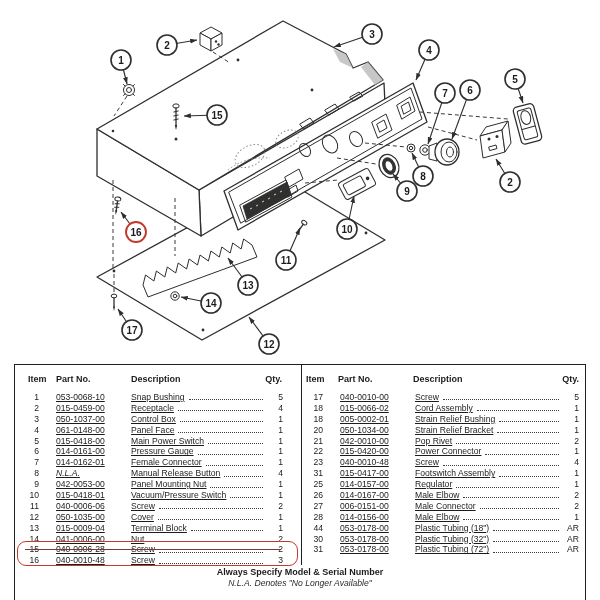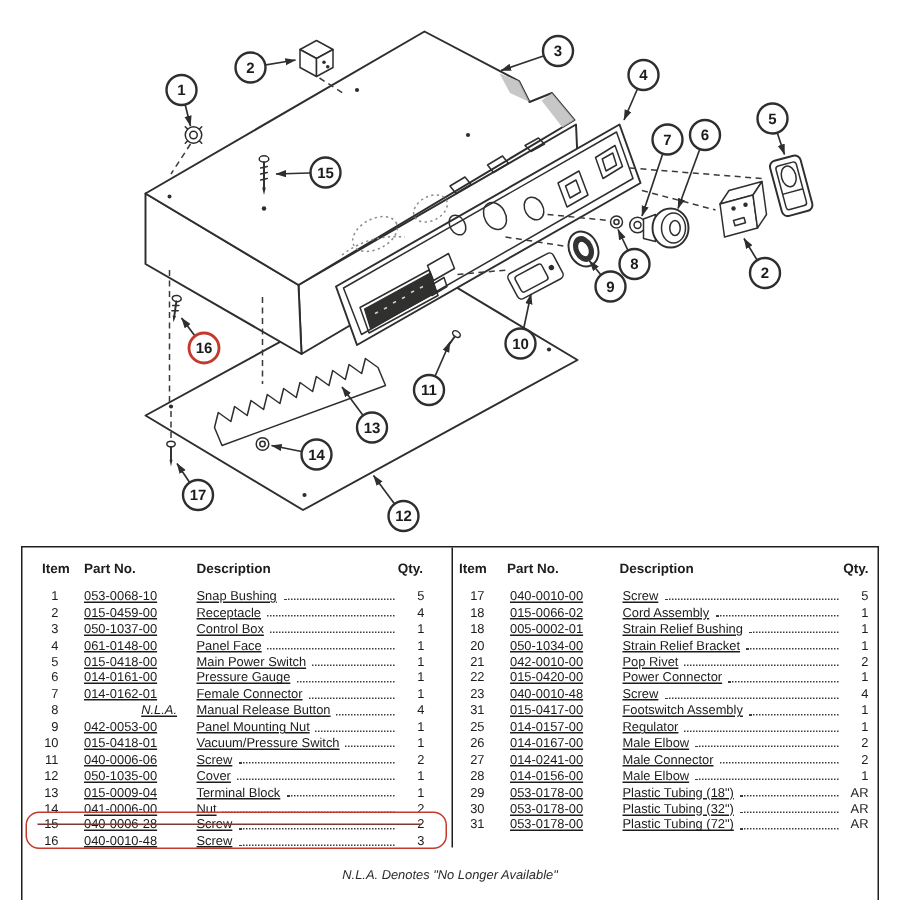--- a/index.html
+++ b/index.html
@@ -30,21 +30,21 @@
   .h-qty-r{left:538px;width:26px;text-align:right;}
   .rows{position:absolute;top:27px;font-size:8.6px;}
   #rows-left{left:8px;width:260px;}
   #rows-right{left:292px;width:272px;}
   .prow{display:flex;height:10.9px;line-height:10.9px;position:relative;white-space:nowrap;}
   .c-item{width:16px;text-align:right;flex:none;}
   .c-part{width:62px;margin-left:17px;flex:none;text-decoration:underline;}
   .c-desc{margin-left:13px;flex:none;text-decoration:underline;}
   .c-dots{flex:1;border-bottom:1.2px dotted #3d3d3d;margin:0 4px 2.5px 4px;min-width:6px;}
   .c-qty{width:16px;text-align:right;flex:none;}
-  .na{font-style:italic;text-align:right;}
+  .na{font-style:italic;}
   .struck::after{content:'';position:absolute;left:2px;right:2px;top:4.6px;border-top:1.3px solid #7a3a33;}
   .highlight-box{position:absolute;left:2px;top:176px;width:281px;height:25px;
                  border:1.9px solid #c5392c;border-radius:9px;box-sizing:border-box;}
   .tfoot1{position:absolute;left:0;top:202px;width:100%;text-align:center;
           font-weight:bold;font-size:9px;}
   .tfoot2{position:absolute;left:0;top:213px;width:100%;text-align:center;
           font-style:italic;font-size:8.6px;color:#2a2a2a;}
 </style>
 </head>
 <body>
@@ -500,34 +500,34 @@
         </div>
         <div class="prow">
           <span class="c-item">26</span>
           <span class="c-part">014-0167-00</span>
           <span class="c-desc">Male Elbow</span>
           <span class="c-dots"></span>
           <span class="c-qty">2</span>
         </div>
         <div class="prow">
           <span class="c-item">27</span>
-          <span class="c-part">014-0241-00</span>
+          <span class="c-part">006-0151-00</span>
           <span class="c-desc">Male Connector</span>
           <span class="c-dots"></span>
           <span class="c-qty">2</span>
         </div>
         <div class="prow">
           <span class="c-item">28</span>
           <span class="c-part">014-0156-00</span>
           <span class="c-desc">Male Elbow</span>
           <span class="c-dots"></span>
           <span class="c-qty">1</span>
         </div>
         <div class="prow">
-          <span class="c-item">29</span>
+          <span class="c-item">44</span>
           <span class="c-part">053-0178-00</span>
           <span class="c-desc">Plastic Tubing (18")</span>
           <span class="c-dots"></span>
           <span class="c-qty">AR</span>
         </div>
         <div class="prow">
           <span class="c-item">30</span>
           <span class="c-part">053-0178-00</span>
           <span class="c-desc">Plastic Tubing (32")</span>
           <span class="c-dots"></span>
@@ -537,15 +537,16 @@
           <span class="c-item">31</span>
           <span class="c-part">053-0178-00</span>
           <span class="c-desc">Plastic Tubing (72")</span>
           <span class="c-dots"></span>
           <span class="c-qty">AR</span>
         </div>
       </div>
 
     <div class="highlight-box" id="highlight-box" style="border-color: rgb(197, 57, 44);"></div>
 
+    <div class="tfoot1">Always Specify Model &amp; Serial Number</div>
     <div class="tfoot2">N.L.A.  Denotes "No Longer Available"</div>
   </div>
 </div>
 
 </body></html>

